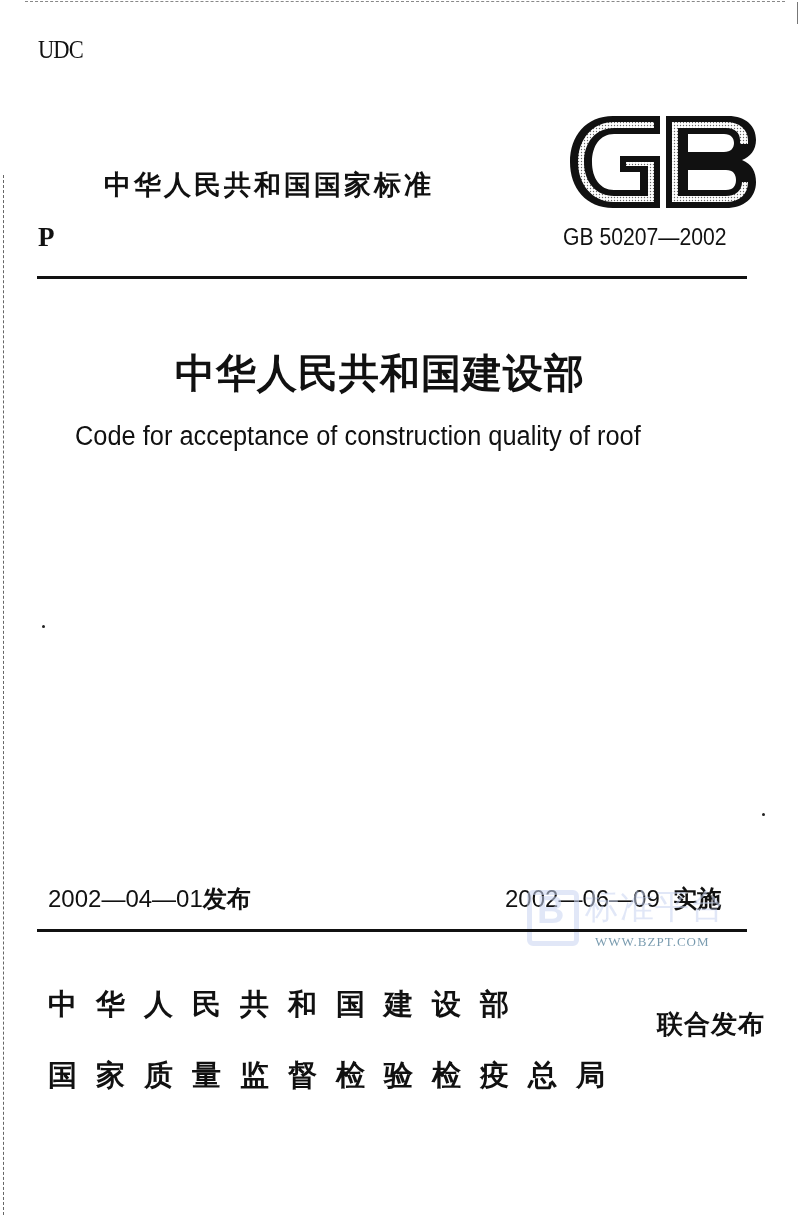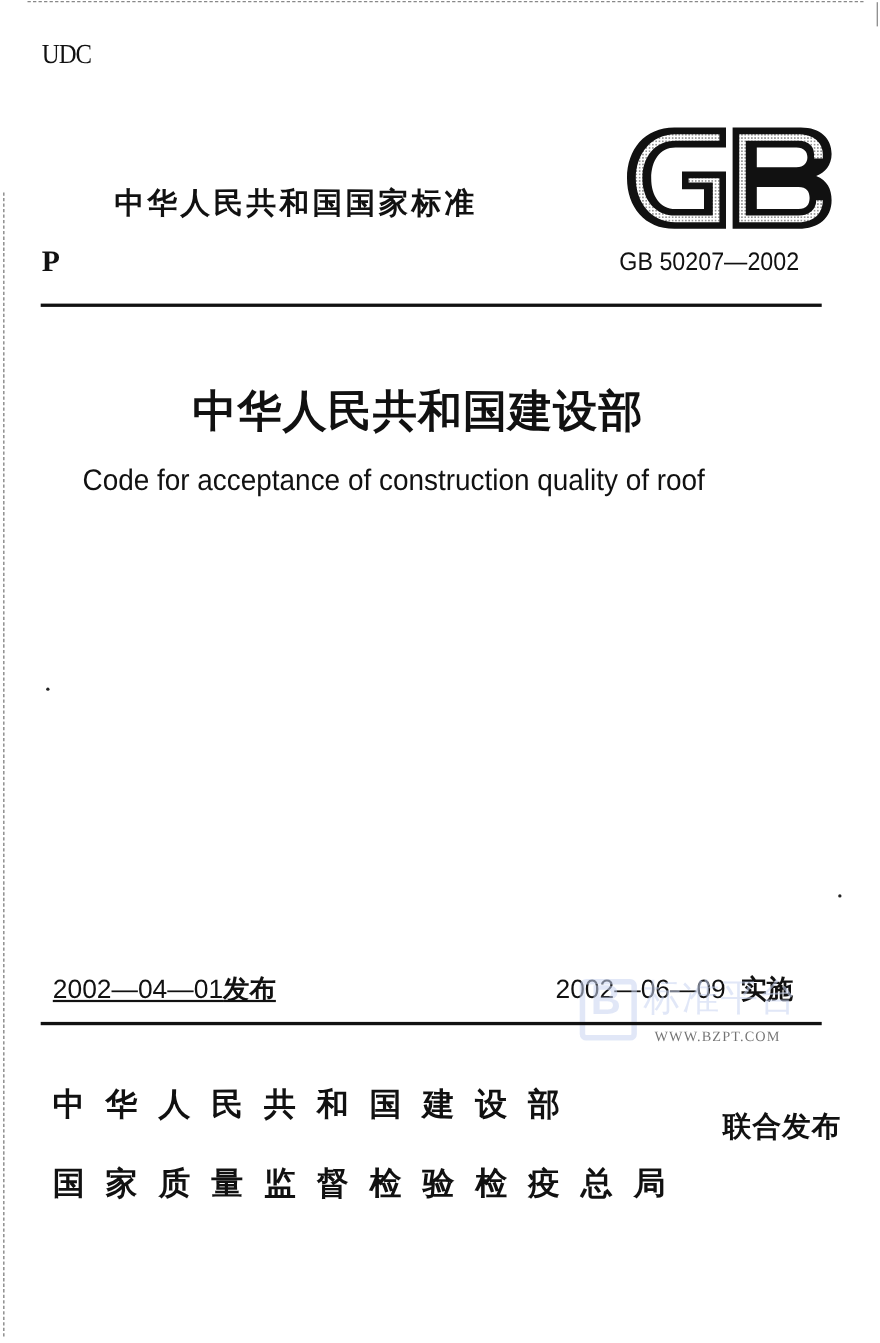--- a/index.html
+++ b/index.html
@@ -29,27 +29,27 @@
   .rule { position: absolute; height: 3px; background: #111; }
   .rule-top { left: 37px; top: 276px; width: 710px; }
   .rule-bottom { left: 37px; top: 929px; width: 710px; }
   .cn-title { left: 175px; top: 346px; font-family: "DejaVu Serif", serif; font-weight: bold; font-size: 40px; letter-spacing: 1px; }
   .en-title { left: 75px; top: 421px; font-family: "Liberation Sans", sans-serif; font-size: 27px; transform: scaleX(0.94); transform-origin: left; }
   .dot { position: absolute; width: 3px; height: 3px; background: #222; border-radius: 50%; }
   .dot1 { left: 42px; top: 625px; }
   .dot2 { left: 762px; top: 813px; }
   .date { font-family: "Liberation Sans", sans-serif; font-size: 24px; top: 883px; }
   .date .cn { font-family: "DejaVu Sans", sans-serif; font-weight: bold; font-size: 24px; }
-  .date-issue { left: 48px; text-decoration: underline; }
+  .date-issue { left: 48px; }
   .date-impl { left: 505px; }
   .watermark { left: 527px; top: 884px; width: 215px; height: 68px; opacity: 0.55; }
   .wm-box { position: absolute; left: 0; top: 6px; width: 52px; height: 56px; border: 5px solid #c9d5f2; border-radius: 6px; box-sizing: border-box; }
   .wm-b { position: absolute; left: 10px; top: 5px; font-family: "Liberation Sans", sans-serif; font-weight: bold; font-size: 38px; color: #c9d5f2; }
   .wm-cn { position: absolute; left: 58px; top: 0px; font-family: "DejaVu Serif", serif; font-size: 34px; color: #c9d5f2; letter-spacing: 1px; }
-  .wm-url { position: absolute; left: 68px; top: 50px; font-family: "Liberation Serif", serif; font-size: 13px; color: #000000; letter-spacing: 1px; }
+  .wm-url { position: absolute; left: 68px; top: 50px; font-family: "Liberation Serif", serif; font-size: 13px; color: #0c4a6e; letter-spacing: 1px; }
   .publisher { left: 48px; font-size: 29px; font-weight: bold; letter-spacing: 19px; }
   .pub1 { top: 985px; text-align: center; }
   .pub2 { top: 1026px; margin-top: 30px; }
   .joint { left: 613px; top: 1007px; font-size: 26px; font-weight: bold; letter-spacing: 1px; margin-left: 44px; }
 </style>
 </head>
 <body>
 
 <div class="edge-top"></div>
 <div class="edge-left"></div>

